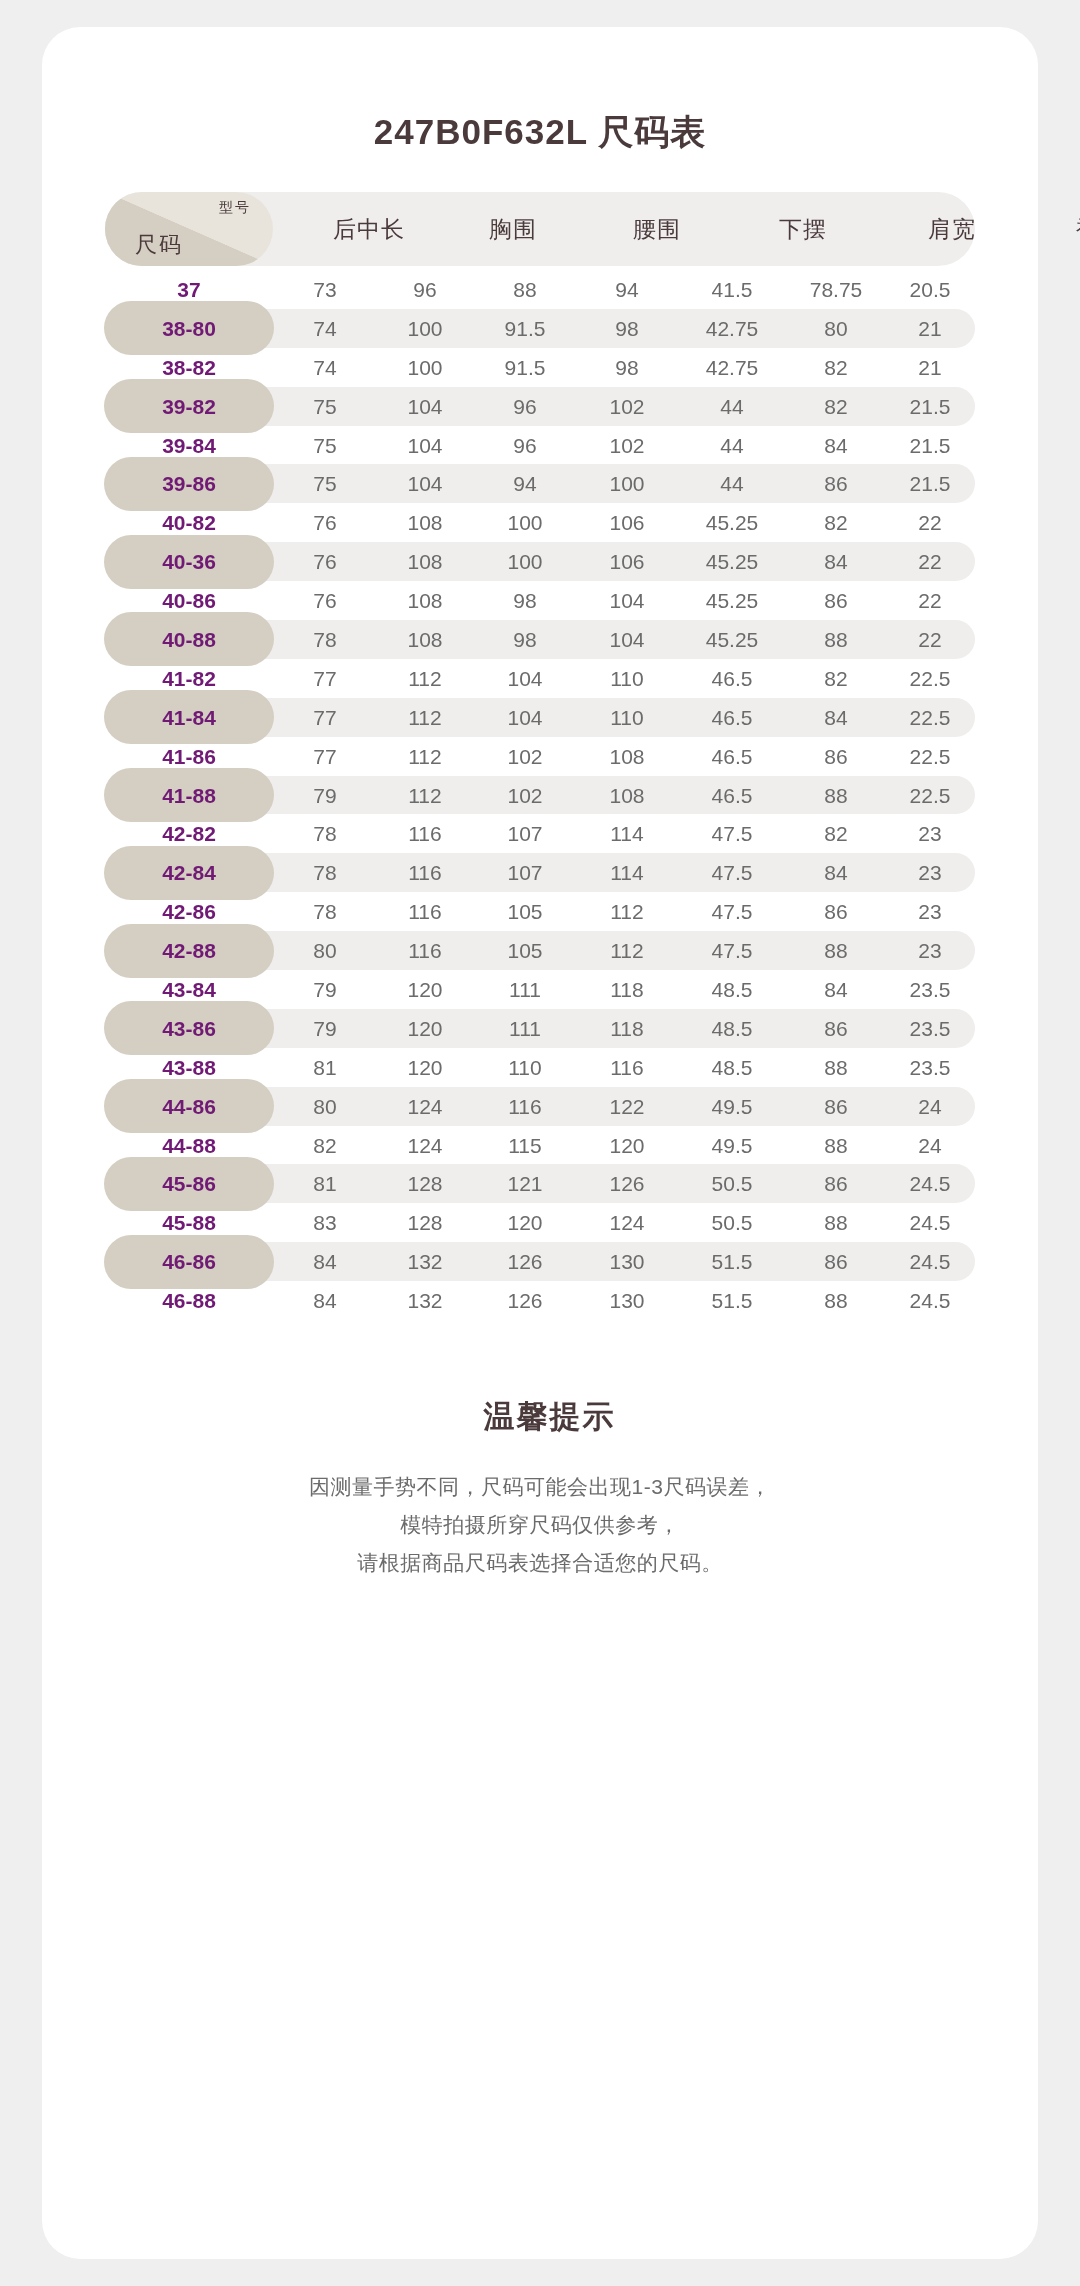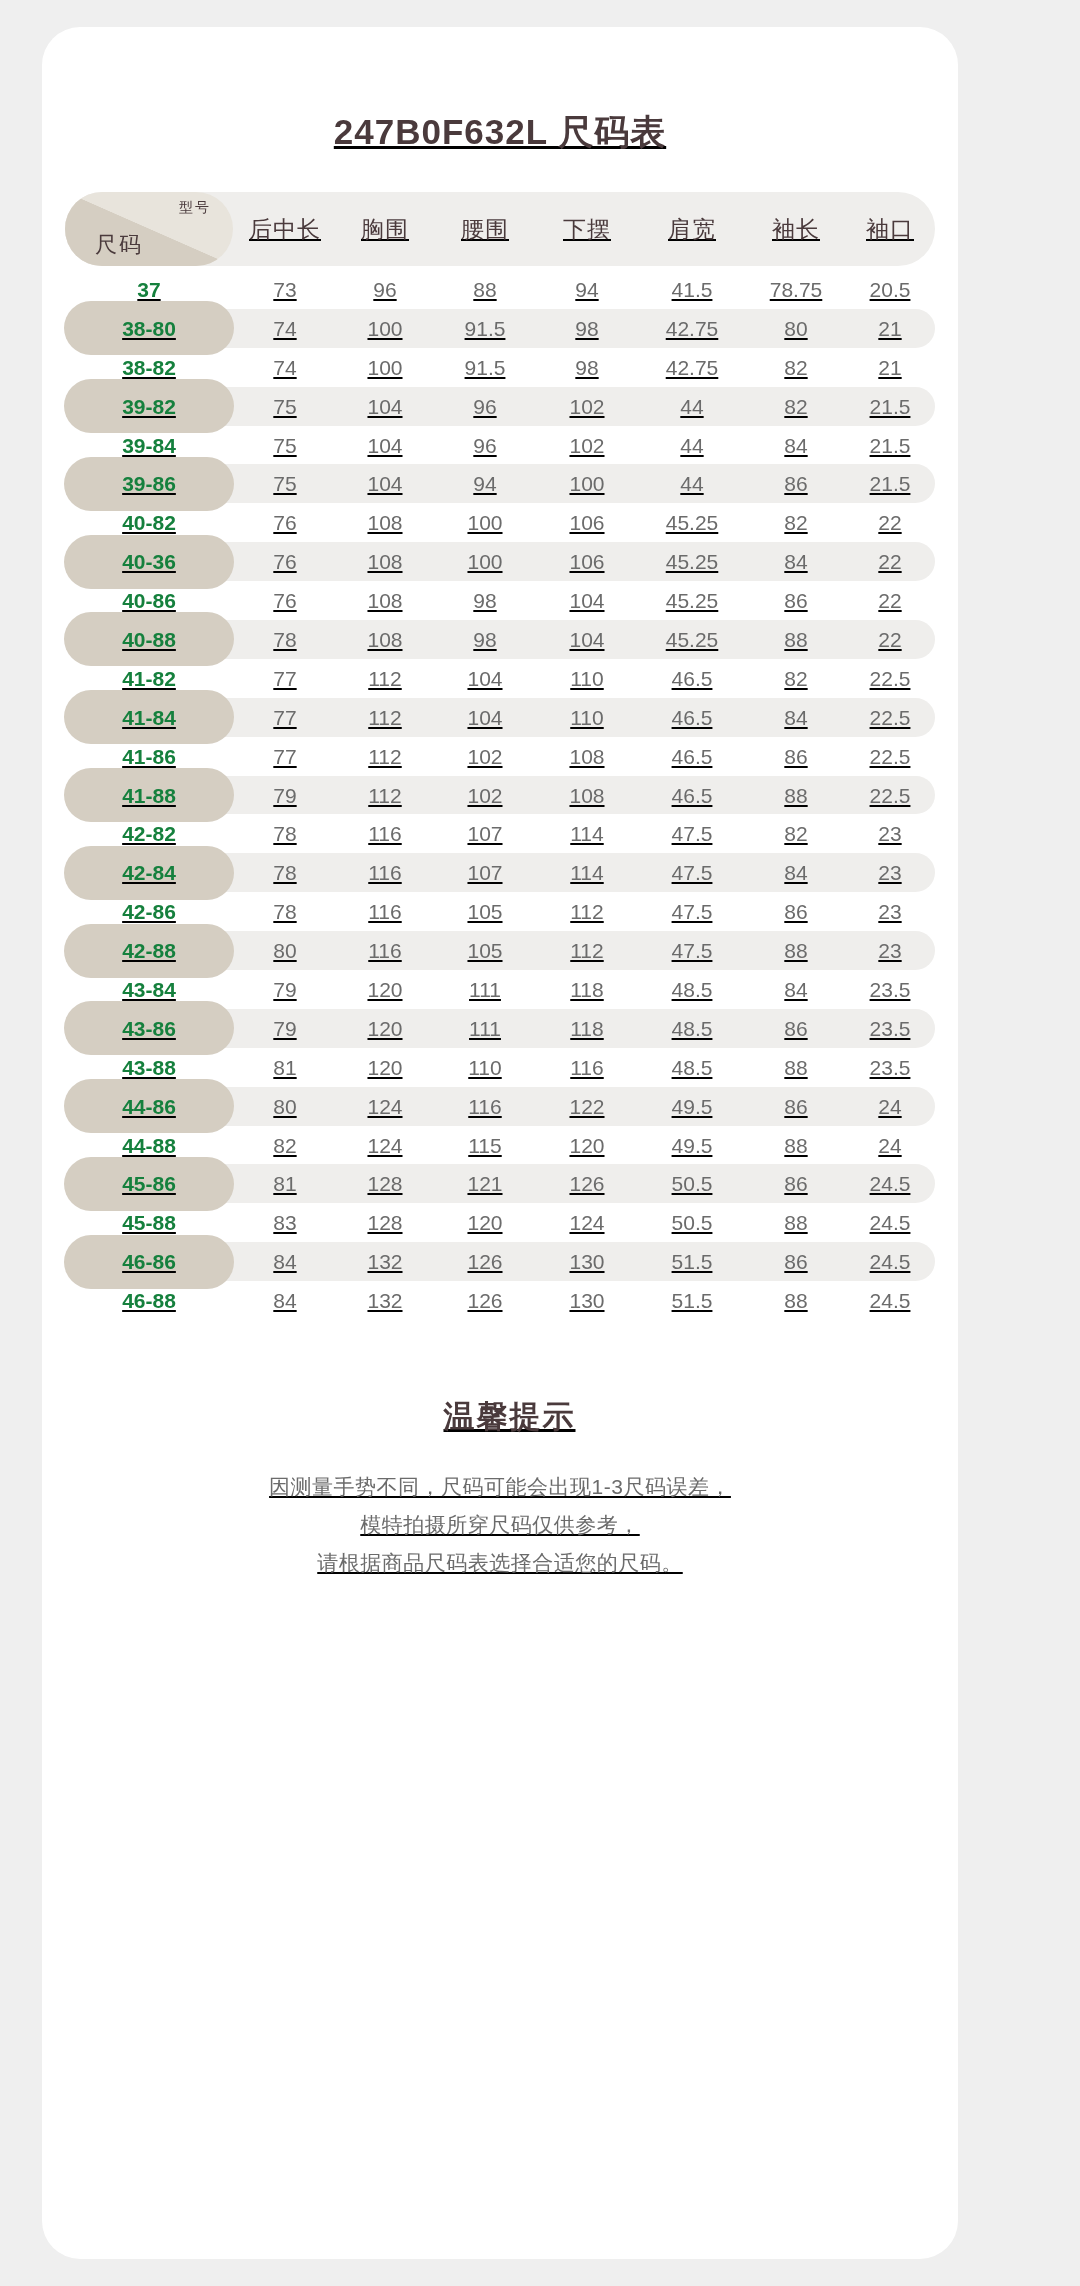--- a/index.html
+++ b/index.html
@@ -21,25 +21,24 @@
     width: 1080px;
     height: 2286px;
     background: #efefef;
     overflow: hidden;
   }
 
   .card {
     position: absolute;
     left: 42px;
     top: 27px;
-    width: 916px;
+    width: 996px;
     height: 2232px;
     background: #ffffff;
     border-radius: 38px;
-    text-decoration: underline;
   }
 
   
   .title {
     text-align: center;
     margin-top: 82px;
     font-size: 35px;
     font-weight: 700;
     letter-spacing: 1px;
     color: #4a3a3c;
@@ -72,21 +71,21 @@
     justify-content: flex-end;
   }
 
   
   .cell-size {
     position: relative;
     flex: 0 0 168px;
     text-align: center;
     font-size: 21px;
     font-weight: 700;
-    color: #15803d;
+    color: #701a75;
     z-index: 2;
     line-height: 1;
   }
 
   .row.alt .cell-size::before {
     content: "";
     position: absolute;
     left: -1px;
     top: 50%;
     transform: translateY(-50%);
@@ -113,20 +112,21 @@
   .c5 { flex: 0 0 110px; }
   .c6 { flex: 0 0 98px; }
   .c7 { flex: 0 0 90px; }
 
   
   .row.header .cell {
     font-size: 23px;
     font-weight: 500;
     color: #4a3a3c;
     letter-spacing: 1px;
+    margin-left: 44px;
   }
 
   
   .corner {
     position: relative;
     flex: 0 0 168px;
     height: 74px;
     border-radius: 37px;
     overflow: hidden;
     background: #e8e4dc;

